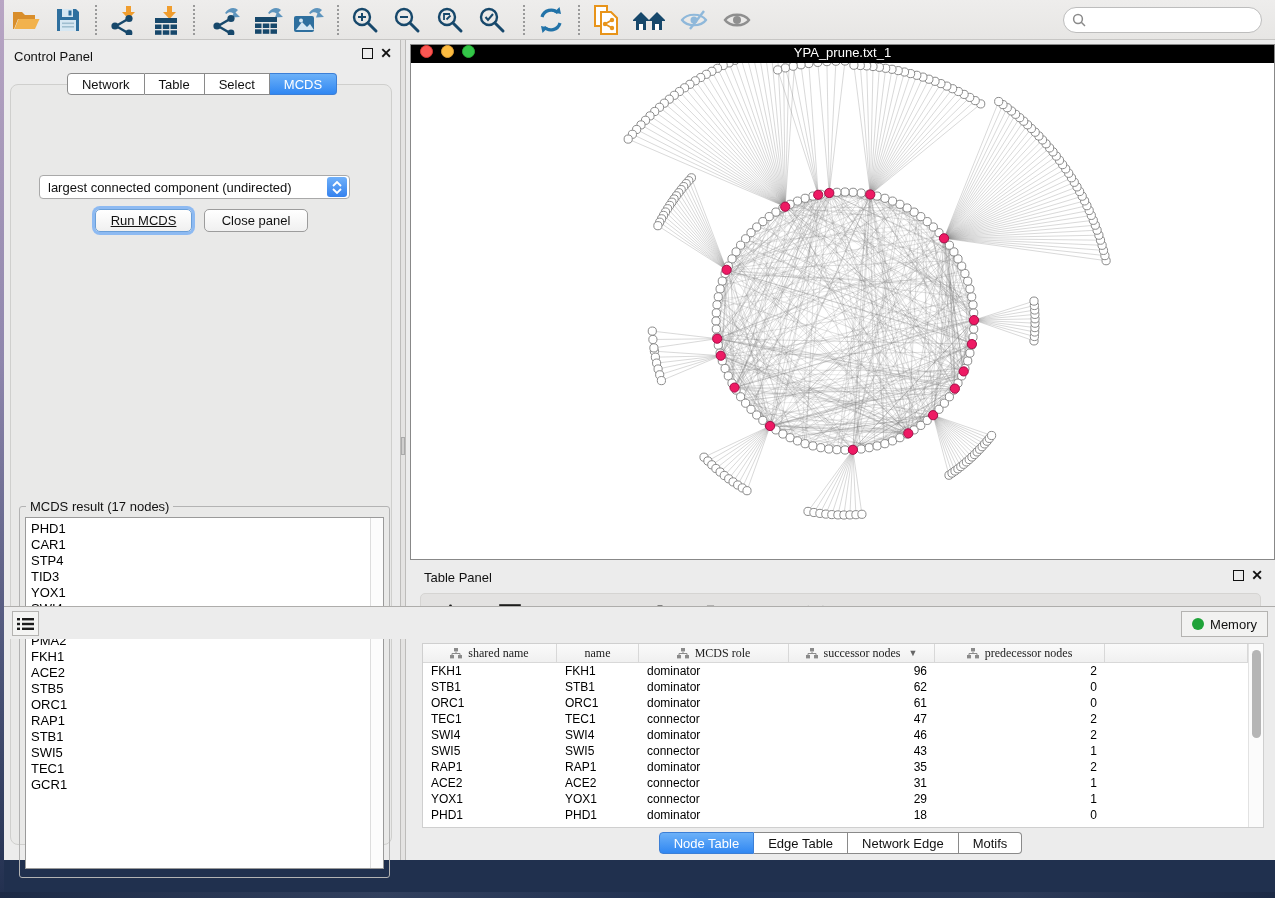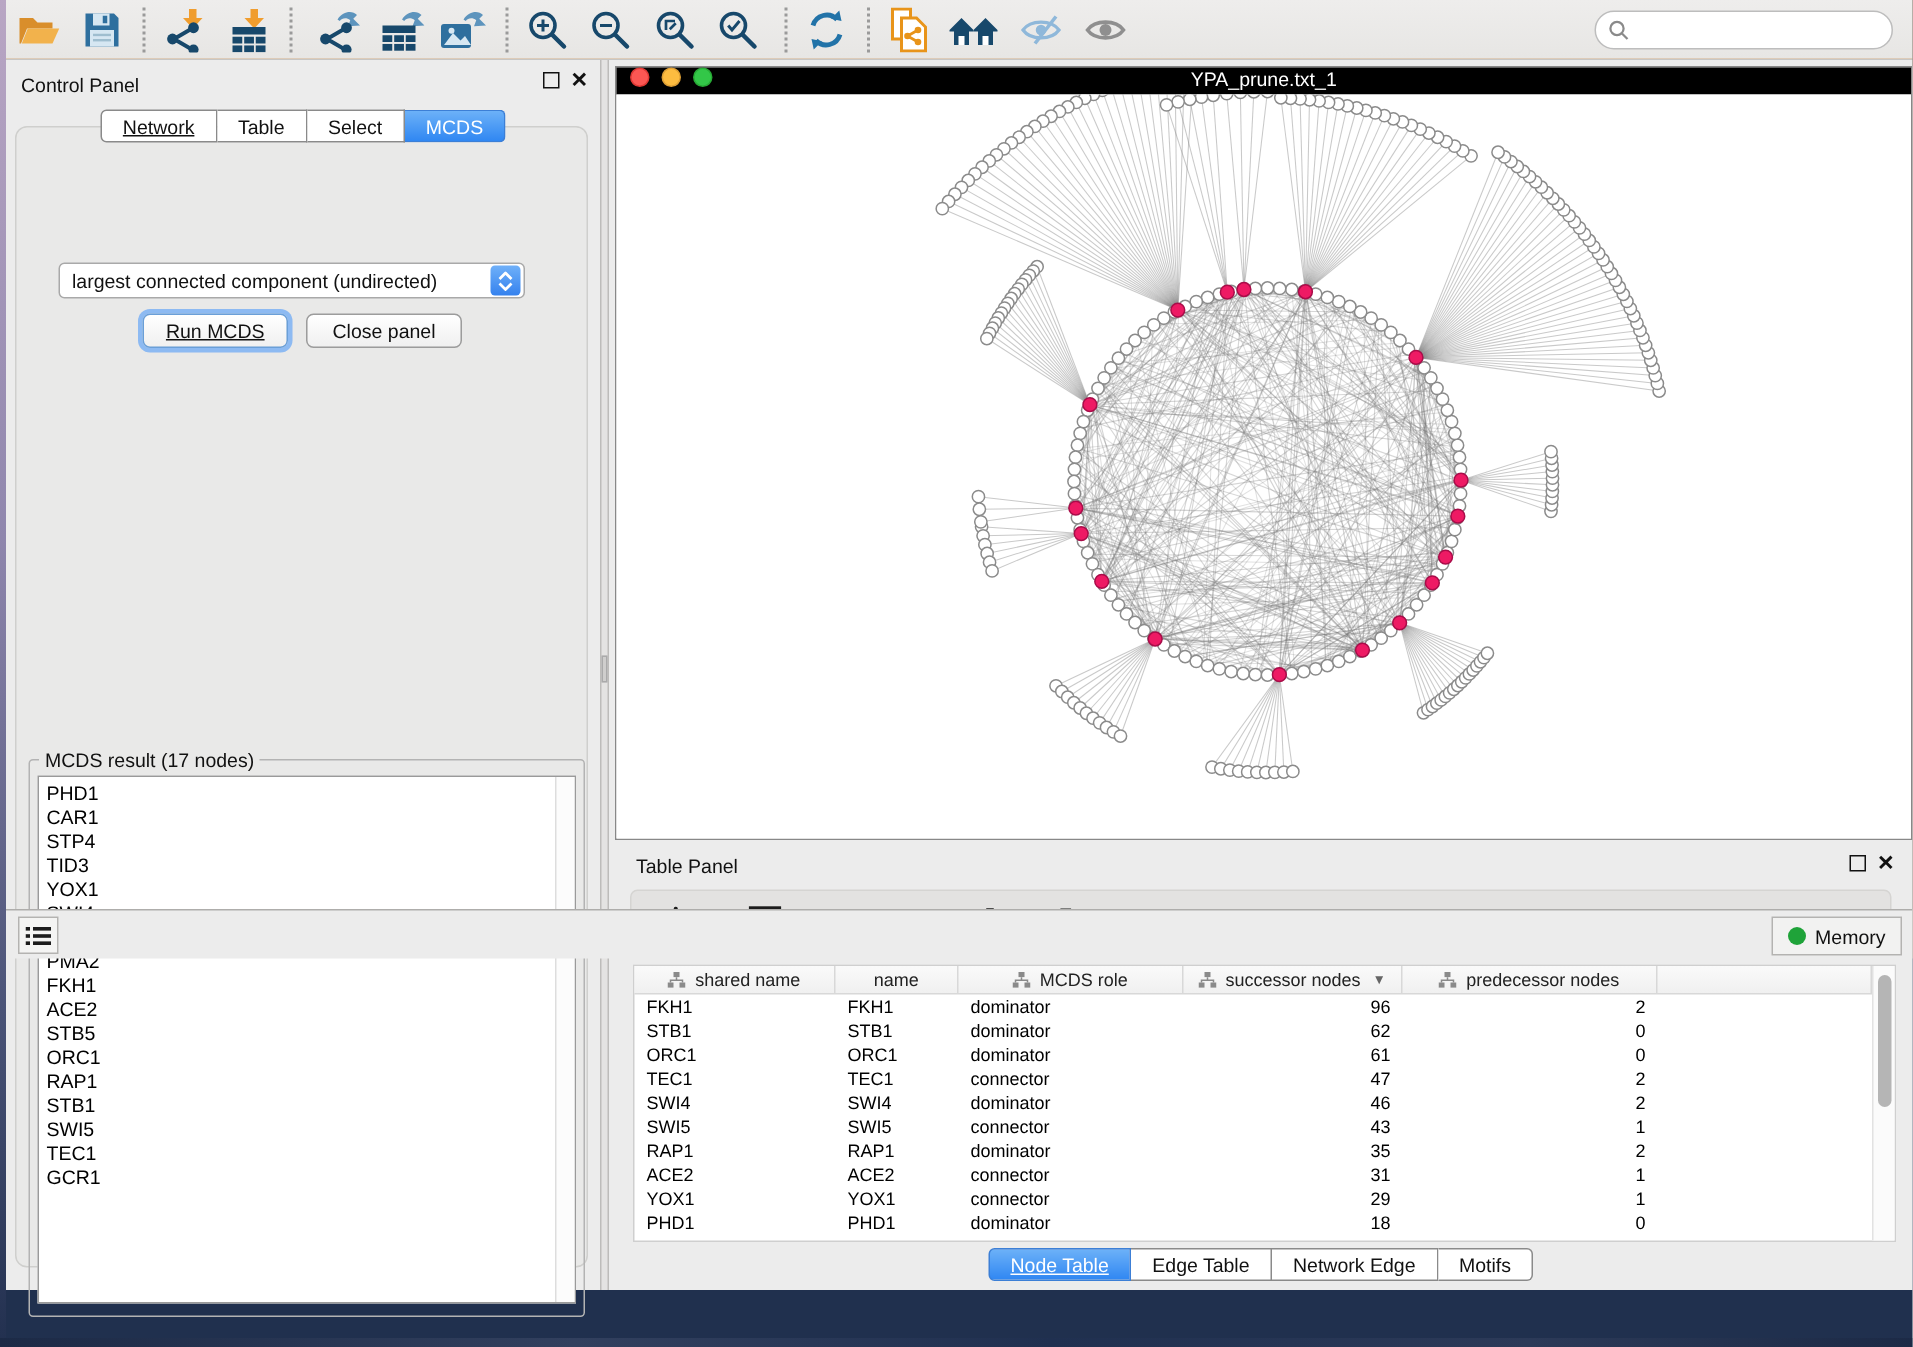--- a/index.html
+++ b/index.html
@@ -4,21 +4,21 @@
 <style>
   * { margin:0; padding:0; box-sizing:border-box; }
   html,body { width:1275px; height:898px; overflow:hidden; }
   body { font-family:"Liberation Sans", sans-serif; background:#20304e; position:relative; }
   
   .wall-left { position:absolute; left:0; top:0; width:4px; height:898px;
     background:linear-gradient(180deg,#b9a6c4 0%, #8f86ad 40%, #4a5377 75%, #22304f 100%); }
   .wall-bottom { position:absolute; left:0; bottom:0; width:1275px; height:6px;
     background:linear-gradient(90deg,#1c2a46,#32405e 30%,#203050 55%,#2c3a58 80%,#1c2a46); }
 
-  .app { position:absolute; left:4px; top:0; width:1271px; height:639px; background:#fdba74; }
+  .app { position:absolute; left:4px; top:0; width:1271px; height:639px; background:#4c1d95; }
 
   
   .toolbar { position:absolute; left:0; top:0; width:100%; height:40px;
     background:linear-gradient(#eeedec,#e7e6e4); border-bottom:1px solid #c7c6c4; }
   .tbtn { position:absolute; top:3px; width:34px; height:34px; display:flex; align-items:center; justify-content:center; border-radius:4px; }
   .tsep { position:absolute; top:5px; width:0; height:30px; border-left:2px dotted #9a9a9a; }
   .searchbox { position:absolute; right:13px; top:7px; width:199px; height:26px; background:#fff;
     border:1px solid #bdbdbd; border-radius:13px; display:flex; align-items:center; padding-left:8px; color:#999; }
   .searchbox input { border:none; outline:none; flex:1; font-size:12px; background:transparent; margin-left:4px; }
 
@@ -26,21 +26,21 @@
   .control-panel { position:absolute; left:0; top:40px; width:396px; height:820px; background:#ececec; }
   .cp-titlebar { position:absolute; left:0; top:0; width:100%; height:30px; }
   .panel-title { position:absolute; left:10px; top:9px; font-size:13px; color:#111; }
   .panel-btns { position:absolute; right:8px; top:8px; display:flex; gap:7px; align-items:center; }
   .float-btn { width:11px; height:11px; border:1.6px solid #111; background:transparent; }
   .close-btn { font-size:14px; font-weight:bold; color:#111; line-height:11px; }
 
   .cp-tabs { position:absolute; left:0; top:33px; width:100%; display:flex; justify-content:center; z-index:3; }
   .tab { height:22px; padding:0 14px; font-size:13px; display:flex; align-items:center; background:#fff;
     border:1px solid #8a8a8a; border-left:none; color:#111; }
-  .tab:first-child { border-left:1px solid #8a8a8a; border-radius:4px 0 0 4px;text-decoration:underline; }
+  .tab:first-child { border-left:1px solid #8a8a8a; border-radius:4px 0 0 4px; }
   .tab:last-child { border-radius:0 4px 4px 0; }
   .tab.sel { background:linear-gradient(#6cb1f8,#3087f2); color:#fff; border-color:#3c7fd6; }
 
   .cp-inner { position:absolute; left:6px; top:44px; width:382px; height:761px; background:#e9e9e8;
     border:1px solid #cfcfcd; border-radius:8px; }
   .opt-label { position:absolute; top:70px; width:100%; text-align:center; font-size:13px; color:#111; }
   .dropdown { position:absolute; left:28px; top:90px; width:311px; height:24px; background:#fff;
     border:1px solid #a9a9a9; border-radius:4px; display:flex; align-items:center; }
   .dropdown .val { flex:1; font-size:13px; padding-left:8px; color:#111; white-space:nowrap; }
   .dd-stepper { width:20px; height:20px; margin-right:2px; border-radius:3px;
@@ -75,21 +75,21 @@
   
   .table-panel { position:absolute; left:0; top:520px; width:869px; height:300px; background:#ececec; }
   .tp-toolbar { position:absolute; left:14px; top:33px; width:841px; height:42px; background:#e3e2e1;
     border:1px solid #d5d4d2; border-radius:5px; display:flex; align-items:center; gap:20px; padding-left:18px; }
   .tp-icon { display:flex; align-items:center; justify-content:center; min-width:22px; }
   .fx { font-family:"DejaVu Serif", serif; font-style:italic; color:#b0b0b0; font-size:20px; }
 
   .table-wrap { position:absolute; left:16px; top:83px; width:842px; height:185px; background:#fff; border:1px solid #cfcfcf; display:flex; }
   .table-main { flex:1; }
   .tbl-header { display:grid; grid-template-columns:134px 82px 150px 146px 170px 1fr; height:19px;
-    background:linear-gradient(#fafafa,#f0f0f0); border-bottom:1px solid #d8d8d8; }
+    background:linear-gradient(#fafafa,#f0f0f0); border-bottom:1px solid #d8d8d8;font-family:Liberation Serif, serif; }
   .th { display:flex; align-items:center; justify-content:center; gap:6px; font-size:12px; color:#222;
     border-right:1px solid #d8d8d8; overflow:hidden; }
   .th .sort { color:#666; font-size:9px; margin-left:2px; }
   .tbl-body .row { display:grid; grid-template-columns:134px 82px 150px 146px 170px 1fr; height:16px; font-size:12px; color:#000; }
   .tbl-body .cell { display:flex; align-items:center; padding:0 8px; white-space:nowrap; overflow:hidden; }
   .tbl-body .cell.num { justify-content:flex-end; }
   .tbl-scroll { width:15px; border-left:1px solid #e2e2e2; background:#fbfbfb; position:relative; }
   .tbl-scroll .thumb { position:absolute; left:2.5px; top:6px; width:9px; height:88px; background:#b5b5b5; border-radius:5px; }
 
   .tp-tabs { position:absolute; left:0; top:272px; width:100%; display:flex; justify-content:center; }

